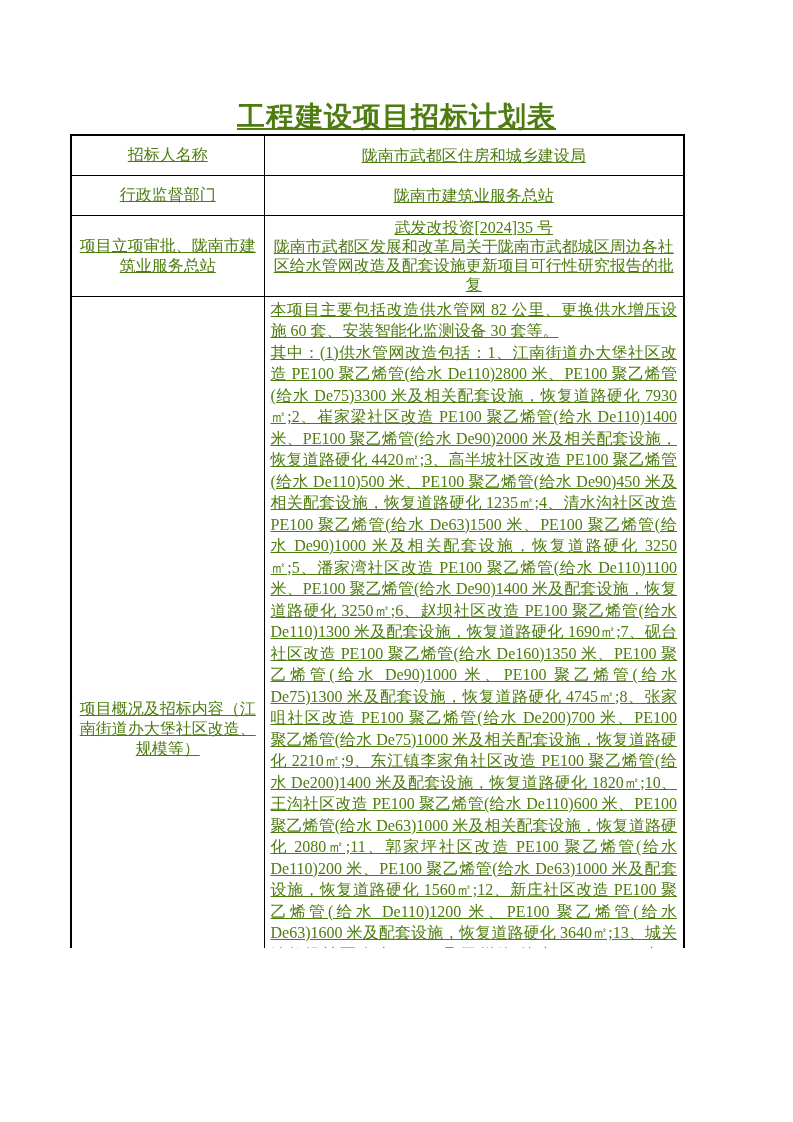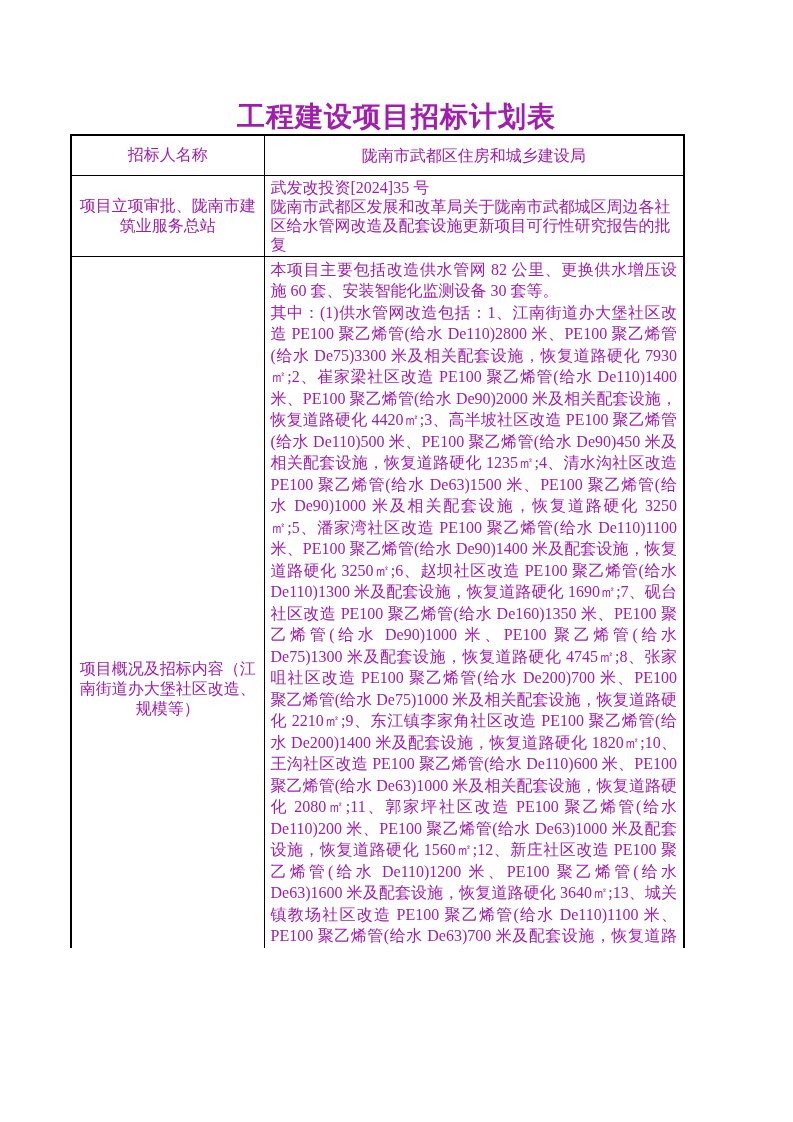--- a/index.html
+++ b/index.html
@@ -2,24 +2,25 @@
 <html><head>
 <meta charset="utf-8">
 <style>
   html, body { margin: 0; padding: 0; background: #ffffff; }
   .page {
     position: relative;
     width: 793px;
     height: 948px;
     margin: 0 auto;
     background: #ffffff;
-    color: #a21caf;
+    color: #4d7c0f;
     font-family: "Liberation Serif", "DejaVu Serif", serif;
     overflow: hidden;
     box-sizing: border-box;
+    text-decoration: underline;
   }
   .doc-title {
     margin: 0;
     padding-top: 100px;
     text-align: center;
     font-size: 28px;
     line-height: 34px;
     font-weight: bold;
     letter-spacing: 1px;
   }
@@ -49,41 +50,45 @@
     line-height: 19px;
   }
   tr.r-short td { height: 40px; }
   tr.r-approval td { height: 56px; }
   td.overview-cell {
     vertical-align: top;
     text-align: justify;
     line-height: 21.5px;
     padding: 3px 7px;
   }
-  .approval-line { text-align: left; line-height: 19px; }
+  .approval-line { text-align: center; line-height: 19px; }
 </style>
 </head>
 <body>
 
 <div class="page">
 
   <h1 class="doc-title">工程建设项目招标计划表</h1>
 
   <table class="plan-table">
     <colgroup>
       <col class="c-label">
       <col class="c-value">
     </colgroup>
     <tbody>
       <tr class="r-short">
         <td class="label-cell">招标人名称</td>
         <td class="value-cell-center">陇南市武都区住房和城乡建设局</td>
       </tr>
 
 
+      <tr class="r-short">
+        <td class="label-cell">行政监督部门</td>
+        <td class="value-cell-center">陇南市建筑业服务总站</td>
+      </tr>
 
       <tr class="r-approval">
         <td class="label-cell">项目立项审批、陇南市建筑业服务总站</td>
         <td class="value-cell-center">
           <div class="approval-line">武发改投资[2024]35 号</div>
           <div class="approval-line">陇南市武都区发展和改革局关于陇南市武都城区周边各社区给水管网改造及配套设施更新项目可行性研究报告的批复</div>
         </td>
       </tr>
 
       <tr>

